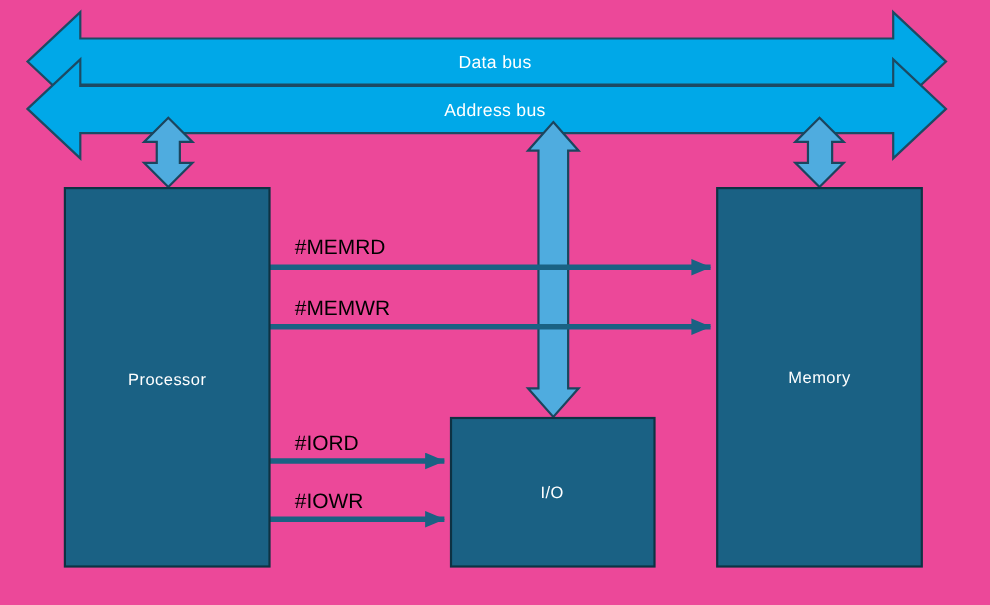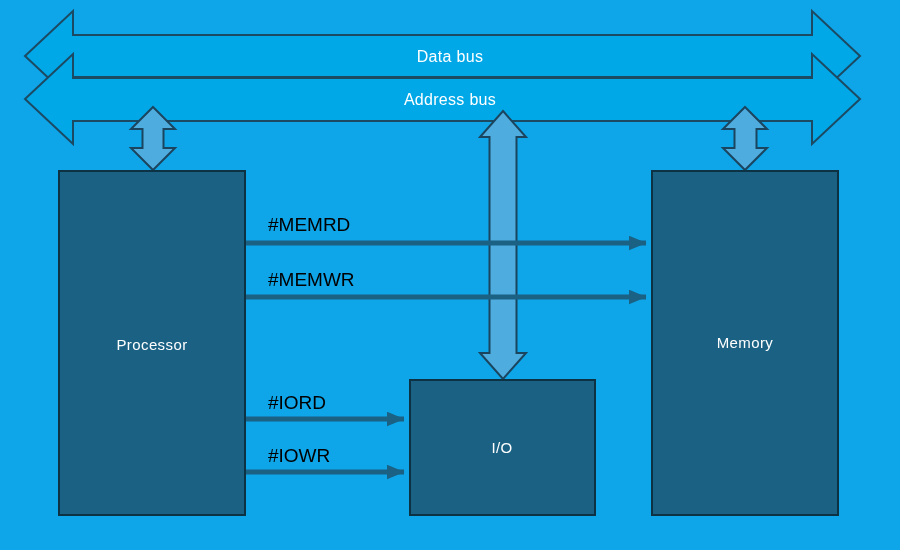--- a/index.html
+++ b/index.html
@@ -7,21 +7,21 @@
     padding: 0;
     background: #ffffff;
     width: 900px;
     height: 550px;
     overflow: hidden;
   }
   .stage {
     position: relative;
     width: 900px;
     height: 550px;
-    background: #0ea5e9;
+    background: #ec4899;
   }
   svg text {
     font-family: "Liberation Sans", sans-serif;
   }
   .bus-label {
     font-size: 16px;
     letter-spacing: 0.3px;
   }
   .block-label {
     font-size: 15px;

